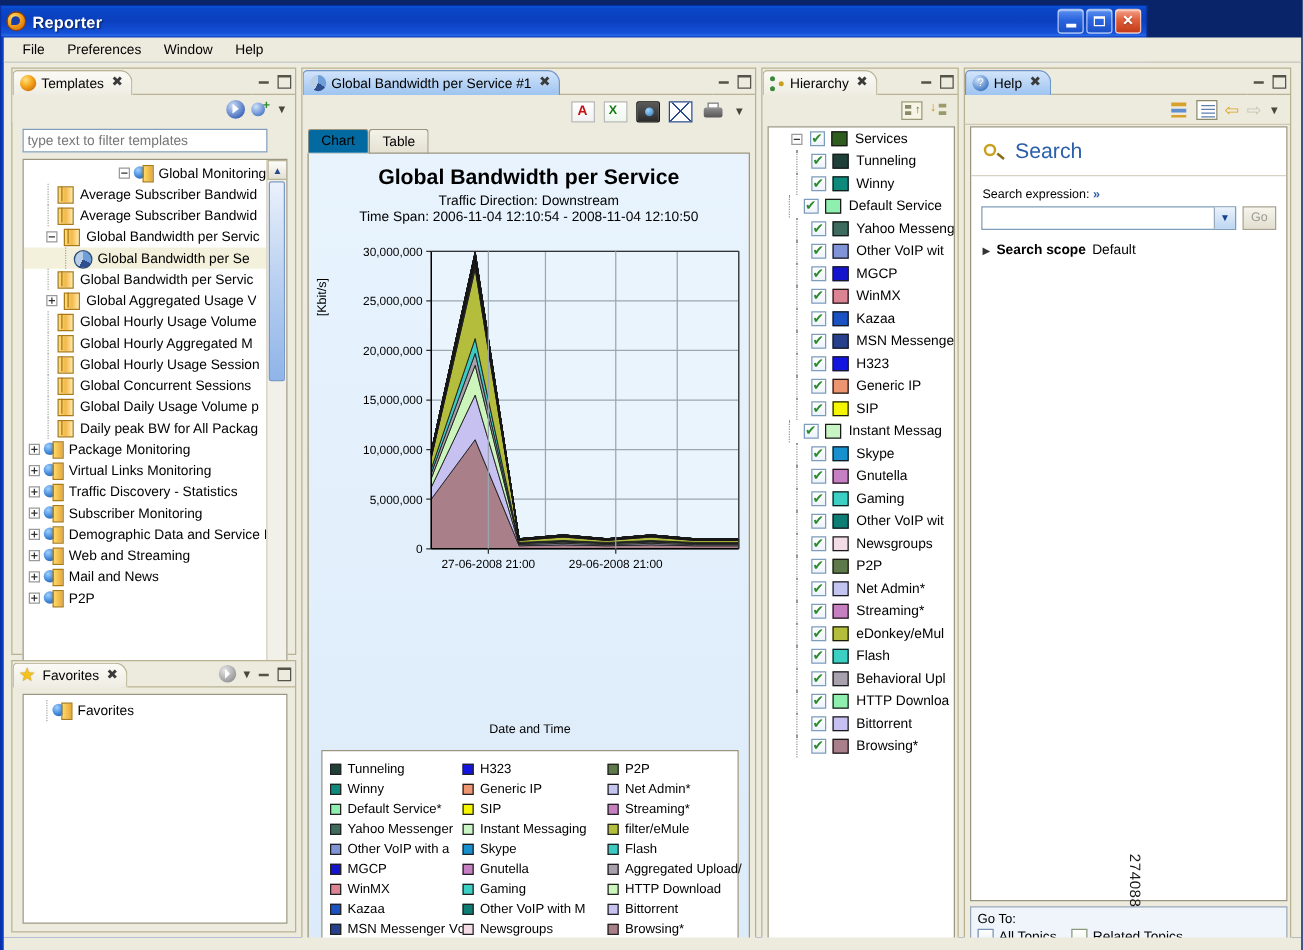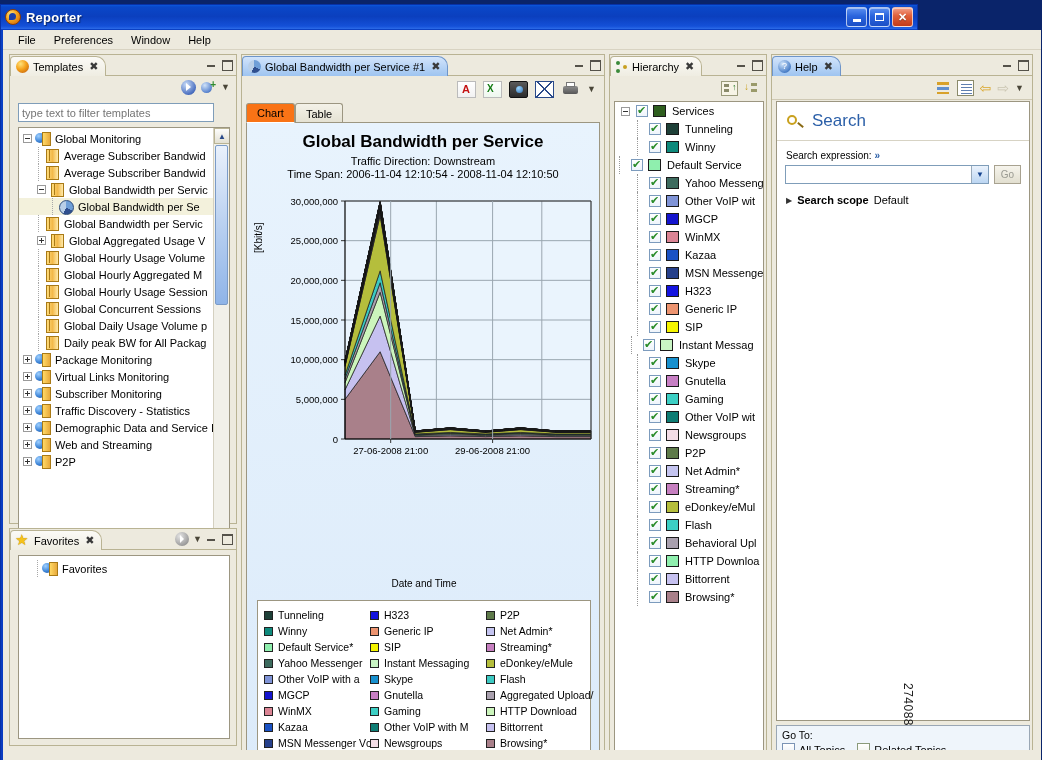--- a/index.html
+++ b/index.html
@@ -183,21 +183,21 @@
   
   #report-view { left:238px; top:4px; width:364px; height:720px;
     border:1px solid #B9B393; background:#EDEADE; }
   #report-toolbar { position:absolute; left:0; top:21px; width:100%; height:26px;
     display:flex; align-items:center; justify-content:flex-end; gap:7px; padding-right:8px; }
   .tb-ico { width:19px; height:17px; position:relative; cursor:pointer; }
   #report-tabs { position:absolute; left:4px; top:47px; display:flex; align-items:flex-end; height:21px; }
   .ctab { height:20px; padding:0 10px; font-size:11px; display:flex; align-items:center;
     border:1px solid #9C9681; border-bottom:none; background:linear-gradient(180deg,#F4F2E8,#E4E1D2);
     border-radius:3px 3px 0 0; cursor:pointer; }
-  .ctab.sel { background:#f97316; border-bottom:1px solid #fff; position:relative; z-index:3;
+  .ctab.sel { background:#0369a1; border-bottom:1px solid #fff; position:relative; z-index:3;
     font-weight:normal; }
   #chart-panel {
     position:absolute; left:4px; top:67px; width:354px; height:648px;
     background:linear-gradient(180deg,#E8F3FD 0%, #DCEBFA 100%);
     border:1px solid #9C9681; overflow:hidden;
   }
   #chart-title { text-align:center; font-size:17px; font-weight:bold; margin-top:9px; color:#000; }
   #chart-sub1 { text-align:center; font-size:11px; margin-top:3px; }
   #chart-sub2 { text-align:center; font-size:11px; margin-top:1px; }
   #plot-wrap { position:absolute; left:0; top:70px; width:354px; height:280px; }
@@ -210,21 +210,21 @@
   .lg-row { display:flex; align-items:center; height:16px; font-size:10.5px; white-space:nowrap; }
   .lg-sw { width:9px; height:9px; border:1px solid #222; margin-right:5px; flex:none; }
 
   
   #hierarchy-view { left:606px; top:4px; width:158px; height:720px;
     border:1px solid #B9B393; background:#EDEADE; }
   #hier-toolbar { position:absolute; left:0; top:21px; width:100%; height:24px;
     display:flex; align-items:center; justify-content:flex-end; gap:5px; padding-right:6px; }
   #hier-body { position:absolute; left:4px; top:46px; width:150px; height:668px;
     background:#fff; border:1px solid #9C9681; overflow:hidden; }
-  .hrow { display:flex; align-items:center; height:18px; font-size:11px; white-space:nowrap; padding-left:4px; }
+  .hrow { display:flex; align-items:center; height:18px; font-size:11px; white-space:nowrap; padding-left:16px; }
   .hcheck { width:12px; height:12px; border:1px solid #7c9bbd; background:linear-gradient(180deg,#fff,#eef4fb);
     margin-right:5px; flex:none; position:relative; }
   .hcheck::after { content:"\2714"; position:absolute; left:0px; top:-2px; font-size:11px; color:#2a8c2a; }
   .hsw { width:13px; height:12px; border:1px solid #1a1a1a; margin-right:6px; flex:none; }
   .hdot { width:10px; border-left:1px dotted #999; height:18px; margin-right:2px; flex:none; }
 
   
   #help-view { left:768px; top:4px; width:262px; height:720px;
     border:1px solid #B9B393; background:#EDEADE; }
   #help-toolbar { position:absolute; left:0; top:21px; width:100%; height:24px;
@@ -313,21 +313,21 @@
           <span style="position:absolute;left:0;top:2px;width:11px;height:11px;border-radius:50%;background:radial-gradient(circle at 35% 30%,#cfe2f8,#5a84cf 70%,#2b4f96);"></span>
           <span style="position:absolute;right:0;top:0;color:#2e8b2e;font-size:10px;font-weight:bold;line-height:1;">+</span>
         </span>
         <span style="color:#4a4638;font-size:9px;">▼</span>
       </div>
 
       <input id="filter-input" value="" placeholder="type text to filter templates" style="">
 
       <div id="templates-tree-box">
         <div class="tree" id="templates-tree-rows">
-            <div class="trow" style="padding-left: 2px;">
+            <div class="trow" style="padding-left: 2px; justify-content: flex-end;">
               <span class="texp box"></span>
               <span class="ticon ic-folder"></span>
               <span class="tlabel">Global Monitoring</span>
             </div>
             <div class="trow" style="padding-left: 16px;">
               <span class="guide" style="margin-right: 5px; margin-left: 3px;"></span>
               <span class="ticon ic-report"></span>
               <span class="tlabel">Average Subscriber Bandwid</span>
             </div>
             <div class="trow" style="padding-left: 16px;">
@@ -391,36 +391,41 @@
               <span class="tlabel">Package Monitoring</span>
             </div>
             <div class="trow" style="padding-left: 2px;">
               <span class="texp box plus"></span>
               <span class="ticon ic-folder"></span>
               <span class="tlabel">Virtual Links Monitoring</span>
             </div>
             <div class="trow" style="padding-left: 2px;">
               <span class="texp box plus"></span>
               <span class="ticon ic-folder"></span>
-              <span class="tlabel">Subscriber Monitoring</span>
+              <span class="tlabel">Traffic Discovery - Statistics</span>
             </div>
             <div class="trow" style="padding-left: 2px;">
               <span class="texp box plus"></span>
               <span class="ticon ic-folder"></span>
-              <span class="tlabel">Traffic Discovery - Statistics</span>
+              <span class="tlabel">Subscriber Monitoring</span>
             </div>
             <div class="trow" style="padding-left: 2px;">
               <span class="texp box plus"></span>
               <span class="ticon ic-folder"></span>
               <span class="tlabel">Demographic Data and Service I</span>
             </div>
             <div class="trow" style="padding-left: 2px;">
               <span class="texp box plus"></span>
               <span class="ticon ic-folder"></span>
               <span class="tlabel">Web and Streaming</span>
+            </div>
+            <div class="trow" style="padding-left: 2px;">
+              <span class="texp box plus"></span>
+              <span class="ticon ic-folder"></span>
+              <span class="tlabel">Mail and News</span>
             </div>
             <div class="trow" style="padding-left: 2px;">
               <span class="texp box plus"></span>
               <span class="ticon ic-folder"></span>
               <span class="tlabel">P2P</span>
             </div>
           </div>
         <div class="vscroll">
           <div class="sbtn" style="top:0;left:0;">▲</div>
           <div class="sthumb" style="left:1px;top:17px;width:13px;height:160px;"></div>
@@ -659,21 +664,21 @@
               <div class="lg-row">
                 <span class="lg-sw" style="background:#C4C4F0"></span>
                 <span>Net Admin*</span>
               </div>
               <div class="lg-row">
                 <span class="lg-sw" style="background:#C67FC0"></span>
                 <span>Streaming*</span>
               </div>
               <div class="lg-row">
                 <span class="lg-sw" style="background:#B5BE3C"></span>
-                <span>eDonkey/eMule</span>
+                <span>filter/eMule</span>
               </div>
               <div class="lg-row">
                 <span class="lg-sw" style="background:#3CC9C2"></span>
                 <span>Flash</span>
               </div>
               <div class="lg-row">
                 <span class="lg-sw" style="background:#A9A0AE"></span>
                 <span>Aggregated Upload/</span>
               </div>
               <div class="lg-row">

